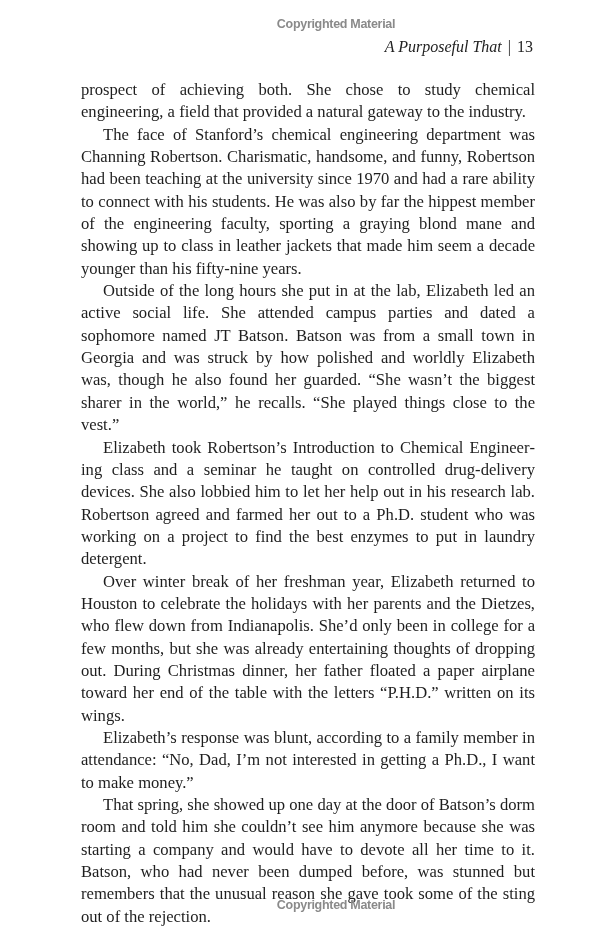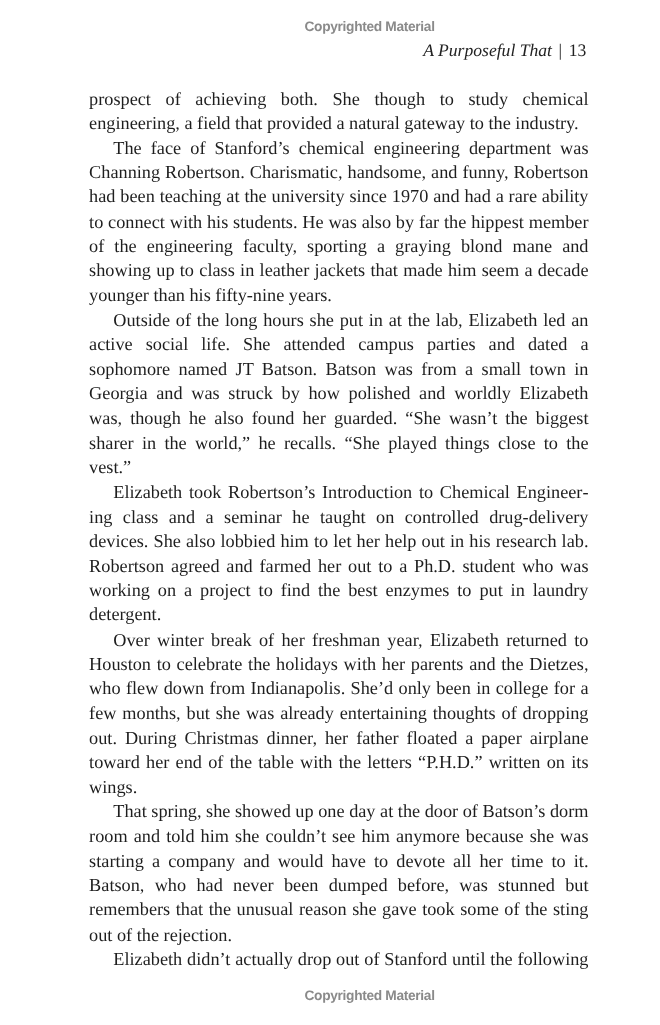--- a/index.html
+++ b/index.html
@@ -29,22 +29,23 @@
 </head>
 <body>
 
 <div class="watermark wm-top">Copyrighted Material</div>
 
 <div class="running-head">
   <span class="title">A Purposeful That</span><span class="sep">|</span><span>13</span>
 </div>
 
 <div class="text">
-  <p class="cont">prospect of achieving both. She though to study chemical engineering, a field that provided a natural gateway to the industry.</p>
+  <p class="cont">prospect of achieving both. She chose to study chemical engineering, a field that provided a natural gateway to the industry.</p>
   <p>The face of Stanford’s chemical engineering department was Channing Robertson. Charismatic, handsome, and funny, Robertson had been teaching at the university since 1970 and had a rare ability to connect with his students. He was also by far the hippest member of the engineering faculty, sporting a graying blond mane and showing up to class in leather jackets that made him seem a decade younger than his fifty-nine years.</p>
   <p>Outside of the long hours she put in at the lab, Elizabeth led an active social life. She attended campus parties and dated a sophomore named JT Batson. Batson was from a small town in Georgia and was struck by how polished and worldly Elizabeth was, though he also found her guarded. “She wasn’t the biggest sharer in the world,” he recalls. “She played things close to the vest.”</p>
   <p>Elizabeth took Robertson’s Introduction to Chemical Engineer­ing class and a seminar he taught on controlled drug-delivery devices. She also lobbied him to let her help out in his research lab. Robertson agreed and farmed her out to a Ph.D. student who was working on a project to find the best enzymes to put in laundry detergent.</p>
   <p>Over winter break of her freshman year, Elizabeth returned to Houston to celebrate the holidays with her parents and the Dietzes, who flew down from Indianapolis. She’d only been in college for a few months, but she was already entertaining thoughts of dropping out. During Christmas dinner, her father floated a paper airplane toward her end of the table with the letters “P.H.D.” written on its wings.</p>
+  <p>Elizabeth’s response was blunt, according to a family member in attendance: “No, Dad, I’m not interested in getting a Ph.D., I want to make money.”</p>
   <p>That spring, she showed up one day at the door of Batson’s dorm room and told him she couldn’t see him anymore because she was starting a company and would have to devote all her time to it. Batson, who had never been dumped before, was stunned but remembers that the unusual reason she gave took some of the sting out of the rejection.</p>
   <p class="last-line-justify">Elizabeth didn’t actually drop out of Stanford until the following</p>
 </div>
 
 <div class="watermark wm-bottom">Copyrighted Material</div>
 
 </body></html>

